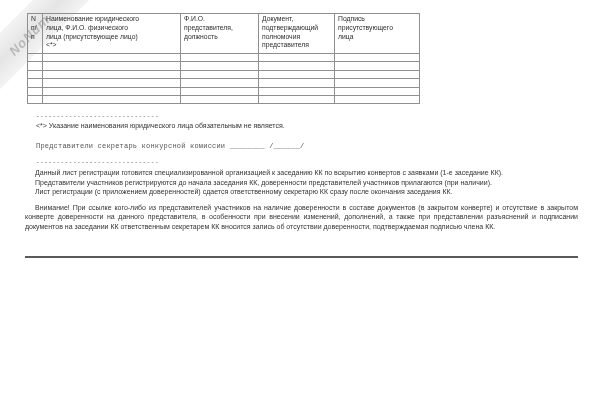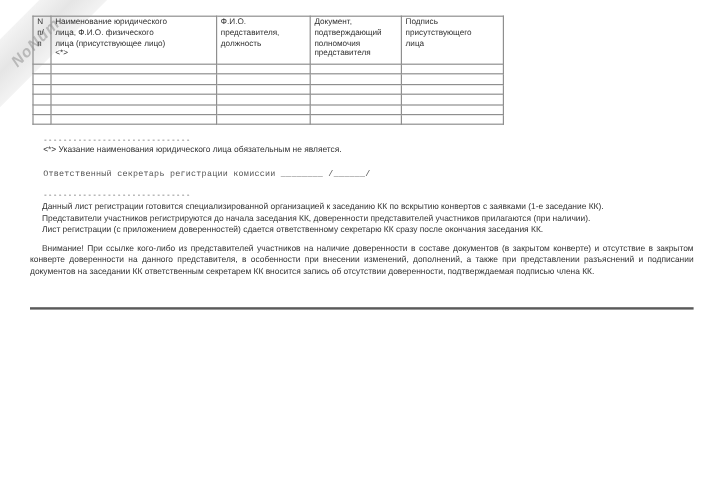--- a/index.html
+++ b/index.html
@@ -146,21 +146,21 @@
         <td></td>
         <td></td>
         <td></td>
         <td></td>
       </tr>
     </tbody>
 </table>
 
 <div class="dashes dash-top">------------------------------</div>
 <div class="footnote">&lt;*&gt; Указание наименования юридического лица обязательным не является.</div>
-<div class="secretary">Ответственный секретарь регистрации комиссии ________ /______/</div>
+<div class="secretary">Представители секретарь конкурсной комиссии ________ /______/</div>
 <div class="dashes dash-bottom">------------------------------</div>
 
 <div class="notes">
   <div class="note-line">Данный лист регистрации готовится специализированной организацией к заседанию КК по вскрытию конвертов с заявками (1-е заседание КК).</div>
   <div class="note-line">Представители участников регистрируются до начала заседания КК, доверенности представителей участников прилагаются (при наличии).</div>
   <div class="note-line">Лист регистрации (с приложением доверенностей) сдается ответственному секретарю КК сразу после окончания заседания КК.</div>
   <div class="attention">Внимание! При ссылке кого-либо из представителей участников на наличие доверенности в составе документов (в закрытом конверте) и отсутствие в закрытом конверте доверенности на данного представителя, в особенности при внесении изменений, дополнений, а также при представлении разъяснений и подписании документов на заседании КК ответственным секретарем КК вносится запись об отсутствии доверенности, подтверждаемая подписью члена КК.</div>
 </div>
 
 <div class="hrule"></div>

